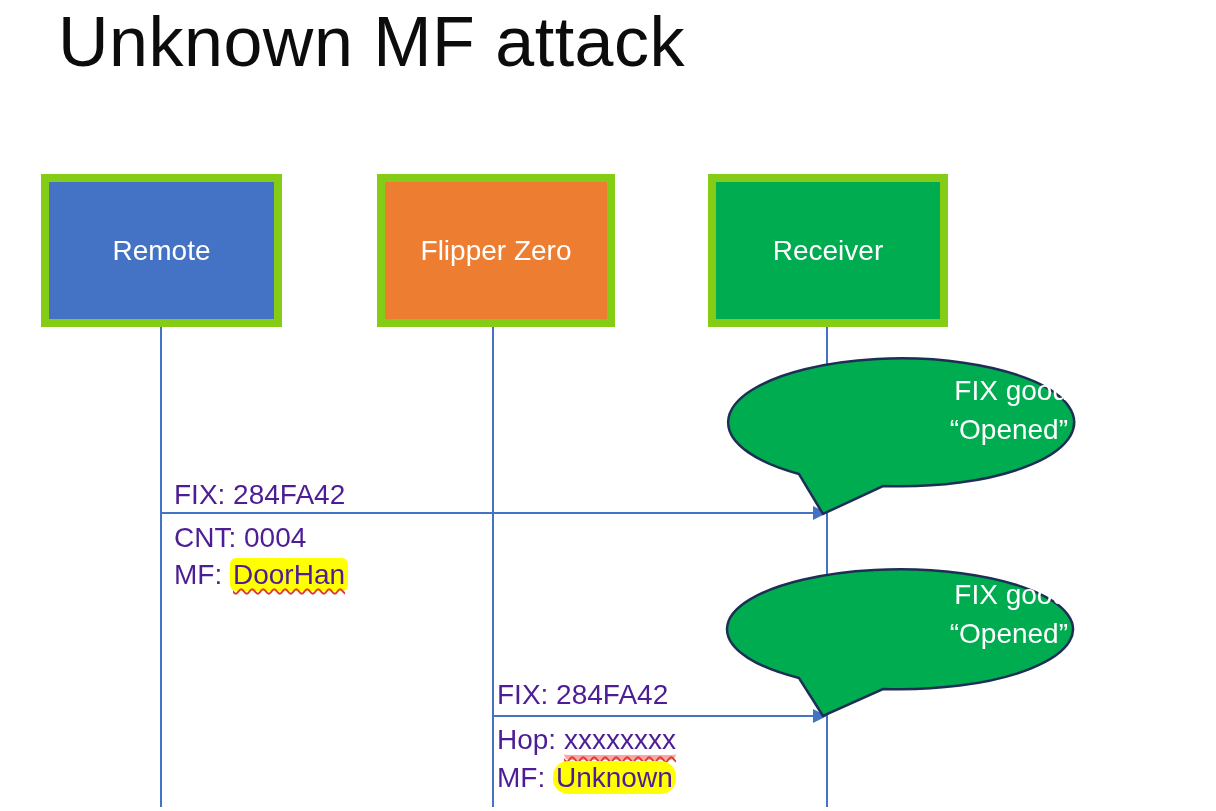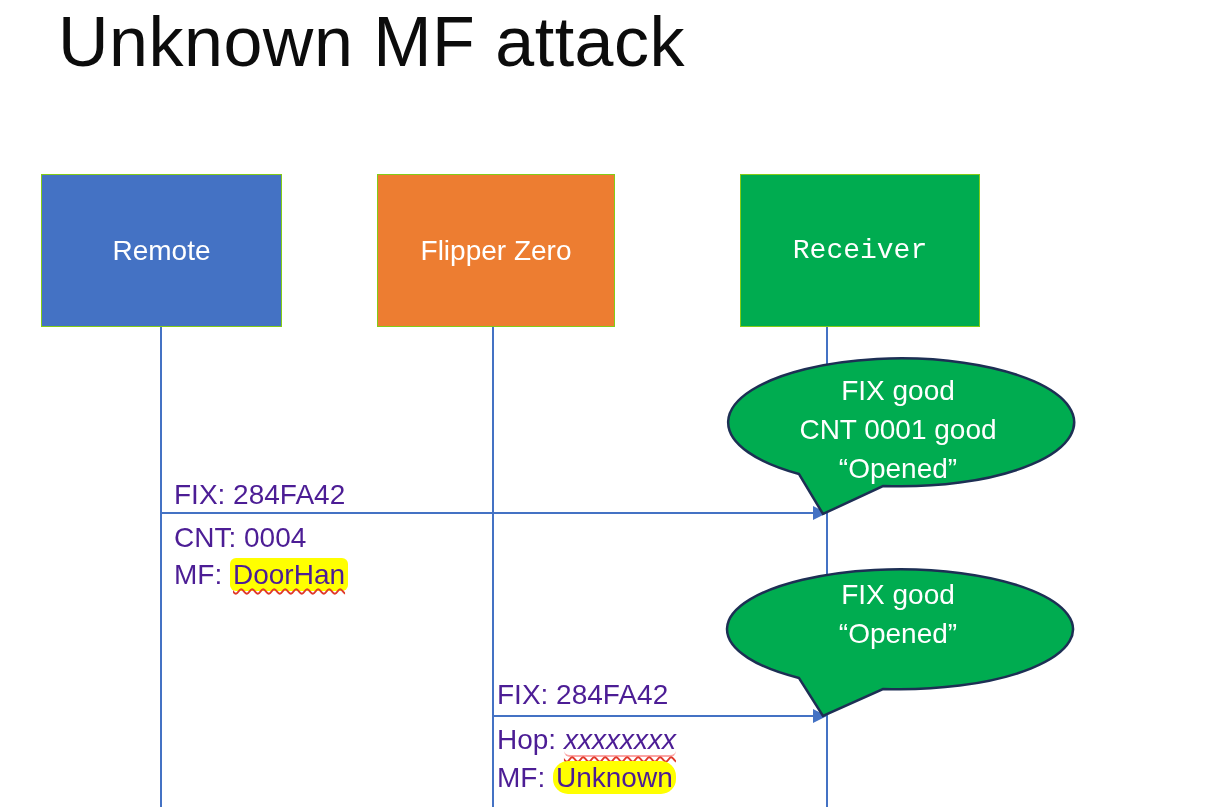--- a/index.html
+++ b/index.html
@@ -6,26 +6,26 @@
   #slide {
     position:relative; width:1128px; height:811px; background:#ffffff;
     font-family:"Liberation Sans", sans-serif; overflow:hidden;padding-left:46px;
   }
   .title {
     position:absolute; left:58px; top:2px; font-size:70px; font-weight:300;
     letter-spacing:0.5px; color:#0c0c0c; white-space:nowrap;
   }
   .actor {
     position:absolute; top:174px; height:153px; box-sizing:border-box;
-    border:1px solid #84cc16; display:flex; align-items:center; justify-content:center;
+    border:8px solid #84cc16; display:flex; align-items:center; justify-content:center;
     color:#ffffff; font-size:28px;
   }
   .actor.remote   { left:41px;  width:241px; background:#4472C4; }
   .actor.flipper  { left:377px; width:238px; background:#ED7D31; }
-  .actor.receiver { left:740px; width:240px; background:#00AC50;font-family:Liberation Mono, monospace; }
+  .actor.receiver { left:708px; width:240px; background:#00AC50; }
   .lifeline {
     position:absolute; top:327px; height:480px; width:1.5px; background:#4472C4;
   }
   .ll-remote   { left:160px; }
   .ll-flipper  { left:492px; }
   .ll-receiver { left:826px; }
   .msgline { position:absolute; height:2px; background:#4472C4; }
   .msgline.m1 { left:161px; top:512px; width:653px; }
   .msgline.m2 { left:493px; top:715px; width:321px; }
   .arrowhead {
@@ -42,25 +42,25 @@
   .t-fix2 { left:497px; top:680px; }
   .t-hop2 { left:497px; top:725px; }
   .t-mf2  { left:497px; top:763px; }
   .hl { background:#FFFF00; padding:1px 3px; }
   .squiggle {
     text-decoration-line:underline; text-decoration-style:wavy;
     text-decoration-color:#E0392B; text-decoration-thickness:1.5px;
     text-underline-offset:4px; text-decoration-skip-ink:none;border-radius:6px;
   }
   .squiggle.offset { text-underline-offset:7px; }
-  .u-solid { border-bottom:2px solid #fca5a5;font-style:italic; }
+  .u-solid { border-bottom:5px solid #fca5a5; }
   svg.callouts { position:absolute; left:0; top:0; }
   .callout-path { stroke:#1d2f54; stroke-width:2.5px; }
   .bubbletext {
-    position:absolute; width:340px; text-align:center; color:#ffffff;
+    position:absolute; width:340px; text-align:right; color:#ffffff;
     font-size:28px; line-height:39px; white-space:nowrap;
   }
   .bt1 { left:728px; top:371px; }
   .bt2 { left:728px; top:575px; }
 </style>
 </head>
 <body>
 
 <div id="slide">
 
@@ -93,21 +93,20 @@
   <div class="msgtext t-hop2"><span>Hop: </span><span class="u-solid squiggle offset">xxxxxxxx</span></div>
   <div class="msgtext t-mf2"><span>MF: </span><span class="hl" style="background-color: rgb(255, 255, 0); border-radius: 15px;">Unknown</span></div>
 
   <svg class="callouts" width="1216" height="811" viewBox="0 0 1216 811">
     <path class="callout-path" d="M 883,486 A 173,64 0 1 0 799,474 L 823,514 Z" style="fill: rgb(0, 172, 80);"></path>
     <path class="callout-path" d="M 883,689 A 173,60 0 1 0 799,678 L 823,716 Z" style="fill: rgb(0, 172, 80);"></path>
   </svg>
 
   <div class="bubbletext bt1">
     <div>FIX good</div>
-    <div>CNT 0001 good</div>
     <div>“Opened”</div>
   </div>
   <div class="bubbletext bt2">
     <div>FIX good</div>
     <div>“Opened”</div>
   </div>
 
 </div>
 
 </body></html>

